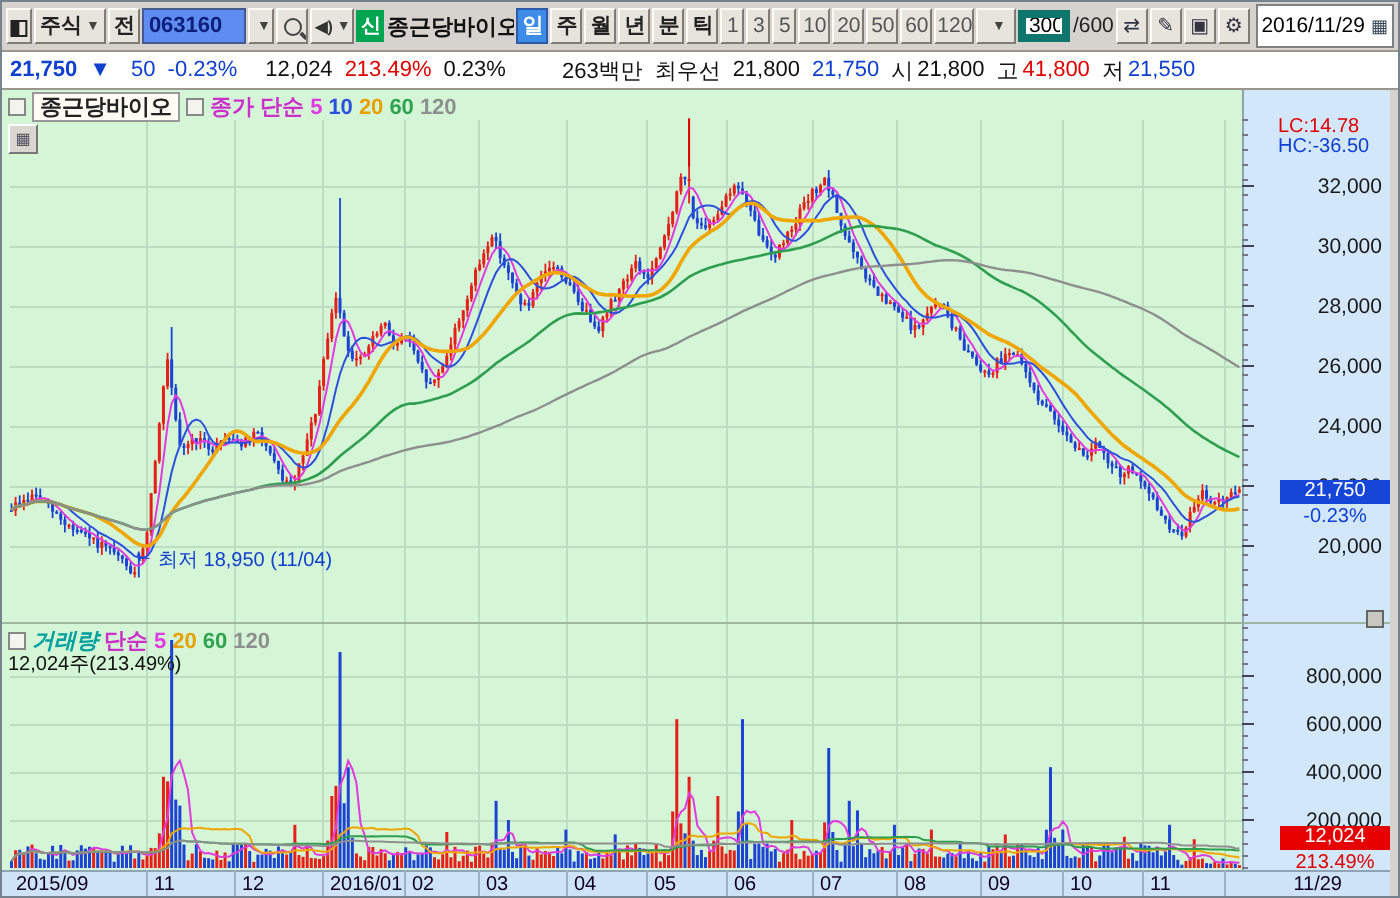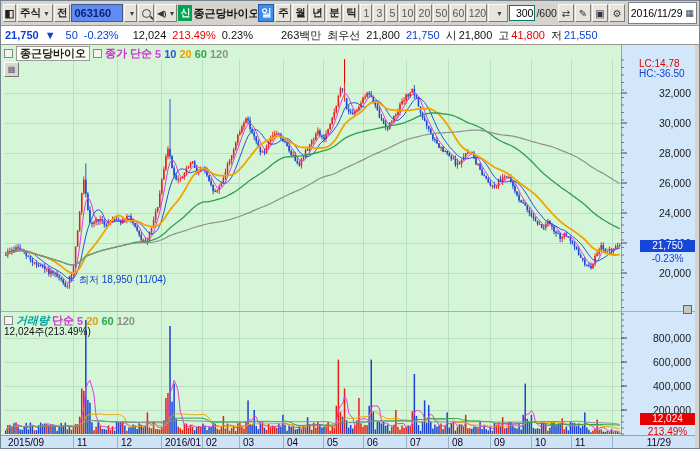--- a/index.html
+++ b/index.html
@@ -18,21 +18,21 @@
   .mag{width:7px;height:7px;border:1.5px solid #444;border-radius:50%;position:relative;display:inline-block;}
   .mag::after{content:'';position:absolute;width:4px;height:1.5px;background:#444;transform:rotate(45deg);right:-4px;bottom:-2px;}
   .spk{font-size:8px;color:#333;}
   .new-badge{width:14px;height:16px;background:#00a551;color:#fff;font:bold 10px "Liberation Sans",sans-serif;
     display:inline-flex;align-items:center;justify-content:center;}
   .tname{font:bold 11px "Liberation Sans",sans-serif;color:#111;width:64px;overflow:hidden;}
   .seg{width:16px;}
   .seg.active{background:#3d8ce8;color:#fff;border-color:#2a5aa8 #17ay none;border-color:#2a5aa8;}
   .num{color:#555;font-weight:normal;}
   .n2{width:12px;} .n3{width:16px;} .n4{width:20px;}
-  .cnt-input{width:26px;height:16px;border:1px solid #0f766e;font:10.5px "Liberation Sans",sans-serif;
+  .cnt-input{width:26px;height:16px;border:4px solid #0f766e;font:10.5px "Liberation Sans",sans-serif;
     text-align:right;padding:0 1px;box-sizing:border-box;}
   .lbl{font:10.5px "Liberation Sans",sans-serif;color:#222;}
   .icon-btn{width:16px;font-weight:normal;font-size:10px;color:#334;}
   .date-box{height:18px;border:1px solid #808080;background:#fff;display:inline-flex;align-items:center;
     font:10.5px "Liberation Sans",sans-serif;padding:1px 2px;margin-left:auto;}
   .cal{font-size:9px;color:#345;margin-left:3px;}
   
   .inforow{height:18px;background:#fff;border-bottom:1px solid #9a968e;display:flex;align-items:center;
     font:11px "Liberation Sans",sans-serif;padding:0 4px;white-space:nowrap;overflow:hidden;color:#111;}
   .inforow span{margin-right:6px;}

